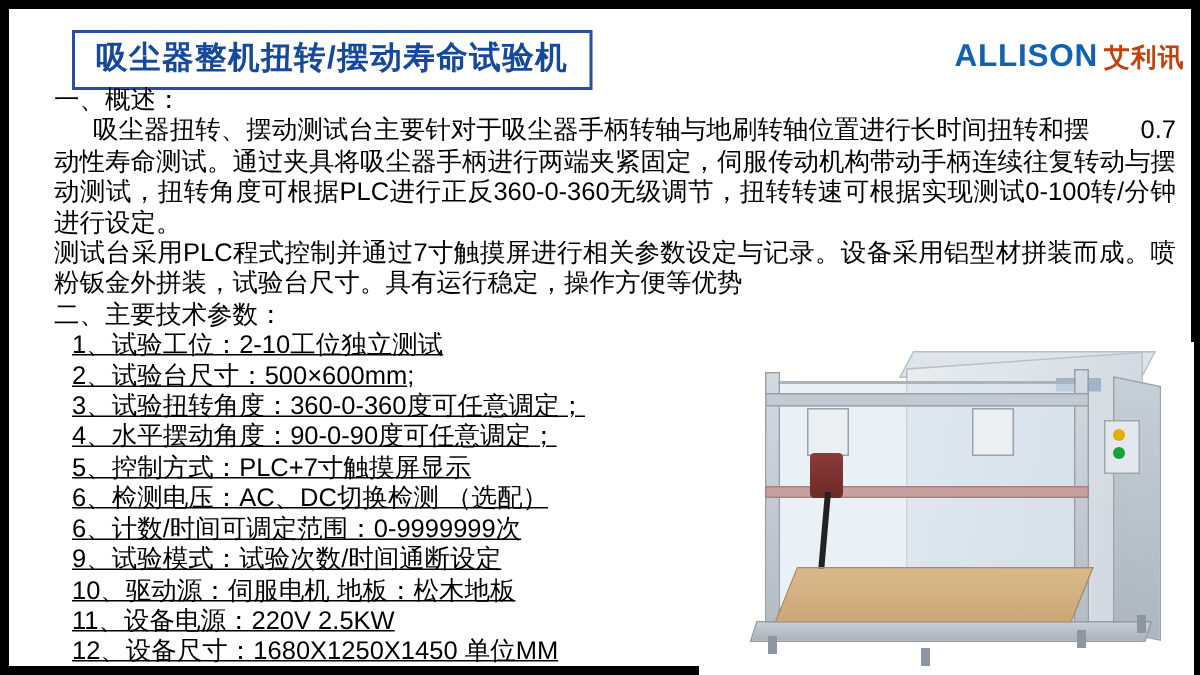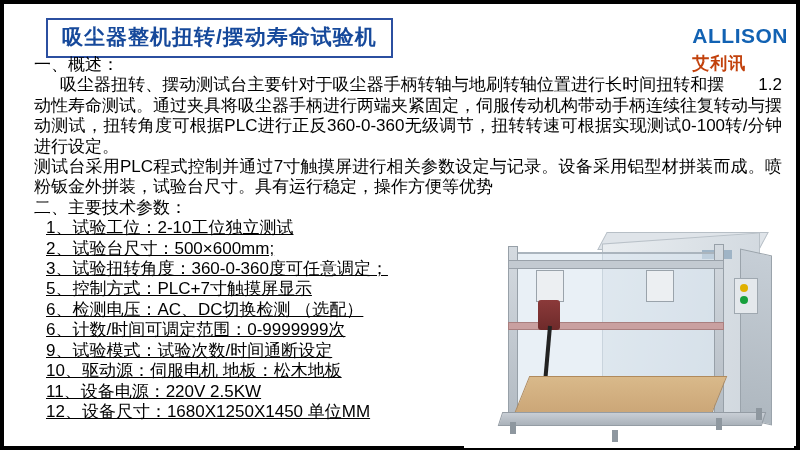--- a/index.html
+++ b/index.html
@@ -13,21 +13,21 @@
     font-family: "Liberation Sans", sans-serif;
     color: #1a1a1a;
     overflow: hidden;
     position: relative;
   }
   .page {
     position: relative;
     width: 800px;
     height: 450px;
     box-sizing: border-box;
-    border: 4px solid #000000;
+    border: 6px solid #000000;
     background: #fff;
   }
 
   
   .header {
     position: absolute;
     top: 10px;
     left: 0;
     width: 800px;
     height: 46px;
@@ -46,23 +46,22 @@
     color: #16499b;
     letter-spacing: 1px;
     line-height: 26px;
     white-space: nowrap;
   }
   .brand {
     position: absolute;
     right: 16px;
     top: 10px;
     display: flex;
-    align-items: flex-start;
+    align-items: flex-end;
     gap: 4px;
-    flex-direction: column;
   }
   .brand-en {
     font-size: 21px;
     font-weight: bold;
     color: #1262b3;
     letter-spacing: 0.5px;
   }
   .brand-cn {
     font-size: 17px;
     font-weight: bold;
@@ -275,29 +274,30 @@
     </div>
     <div class="brand">
       <span class="brand-en">ALLISON</span>
       <span class="brand-cn">艾利讯</span>
     </div>
   </div>
 
   <div class="content">
     <p class="para">一、概述：</p>
     <p class="para indent">
-      <span class="float-num">1.2</span>
+      <span class="float-num">0.7</span>
       <span>吸尘器扭转、摆动测试台主要针对于吸尘器手柄转轴与地刷转轴位置进行长时间扭转和摆动性寿命测试。通过夹具将吸尘器手柄进行两端夹紧固定，伺服传动机构带动手柄连续往复转动与摆动测试，扭转角度可根据PLC进行正反360-0-360无级调节，扭转转速可根据实现测试0-100转/分钟进行设定。</span>
     </p>
     <p class="para">测试台采用PLC程式控制并通过7寸触摸屏进行相关参数设定与记录。设备采用铝型材拼装而成。喷粉钣金外拼装，试验台尺寸。具有运行稳定，操作方便等优势</p>
     <p class="para">二、主要技术参数：</p>
     <ul class="spec-list">
       <li>1、试验工位：2-10工位独立测试</li>
       <li>2、试验台尺寸：500×600mm;</li>
       <li>3、试验扭转角度：360-0-360度可任意调定；</li>
+      <li>4、水平摆动角度：90-0-90度可任意调定；</li>
       <li>5、控制方式：PLC+7寸触摸屏显示</li>
       <li>6、检测电压：AC、DC切换检测 （选配）</li>
       <li>6、计数/时间可调定范围：0-9999999次</li>
       <li>9、试验模式：试验次数/时间通断设定</li>
       <li>10、驱动源：伺服电机     地板：松木地板</li>
       <li>11、设备电源：220V   2.5KW</li>
       <li>12、设备尺寸：1680X1250X1450 单位MM</li>
     </ul>
   </div>
 

